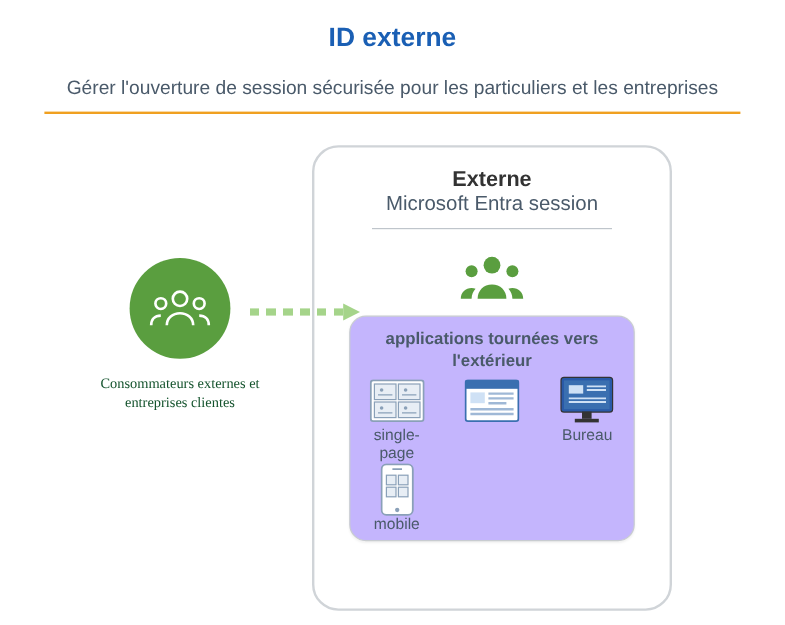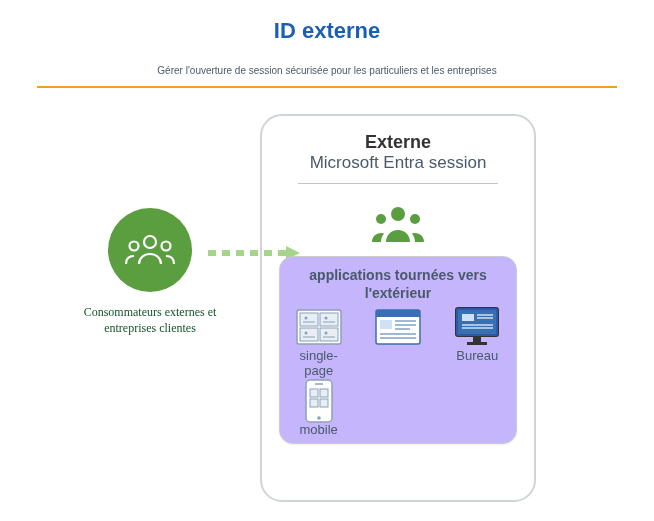--- a/index.html
+++ b/index.html
@@ -16,21 +16,21 @@
     padding: 18px 20px 0 20px;
   }
   .title {
     color: #1a5fb4;
     font-size: 22px;
     font-weight: 700;
     margin-bottom: 21px;
   }
   .subtitle {
     color: #4a5a6a;
-    font-size: 10px;
+    font-size: 16px;
     font-weight: 400;
     margin-bottom: 10px;
   }
   .divider {
     height: 2px;
     background: #f0a020;
     width: 580px;
     margin: 0 auto;
   }
   .content {
@@ -84,21 +84,21 @@
     width: 0;
     height: 0;
     border-top: 7px solid transparent;
     border-bottom: 7px solid transparent;
     border-left: 14px solid #a5d48a;
   }
   .tenant-box {
     position: absolute;
     left: 260px;
     top: 26px;
-    width: 276px;
+    width: 300px;
     height: 388px;
     border: 2px solid #d0d4d8;
     border-radius: 22px;
     padding: 16px 12px 12px 12px;
     text-align: center;
   }
   .tenant-title {
     font-size: 18px;
     font-weight: 700;
     color: #333;

